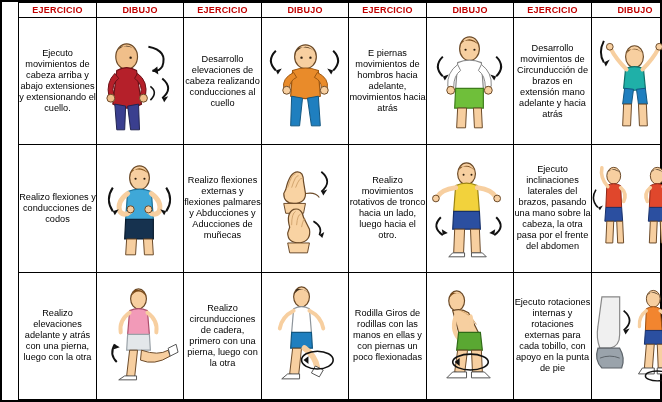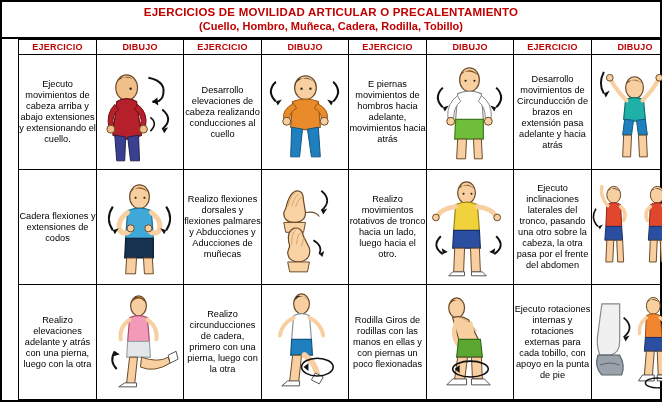--- a/index.html
+++ b/index.html
@@ -85,24 +85,20 @@
     overflow: hidden;
   }
   col.c-text { width: 78px; }
   col.c-draw { width: 87px; }
 </style>
 </head>
 <body>
 
 <div class="page">
 
-  <div class="title-bar">
-    <div class="title-line1">EJERCICIOS DE MOVILIDAD ARTICULAR O PRECALENTAMIENTO</div>
-    <div class="title-line2">(Cuello, Hombro, Muñeca, Cadera, Rodilla, Tobillo)</div>
-  </div>
 
   <table class="grid">
     <colgroup>
       <col class="c-text">
         <col class="c-draw">
       <col class="c-text">
         <col class="c-draw">
       <col class="c-text">
         <col class="c-draw">
       <col class="c-text">
@@ -186,21 +182,21 @@
               <path d="M31 82 L30 102 L39 102 L40 82 Z" fill="#f7cfa0" stroke="#6b4a28" stroke-width="1"></path>
               <path d="M47 82 L48 102 L56 102 L55 82 Z" fill="#f7cfa0" stroke="#6b4a28" stroke-width="1"></path>
               <path d="M16 30 Q6 40 16 50" fill="none" stroke="#111" stroke-width="2"></path>
               <path d="M16 50 l6 -2 l-4 6 z" fill="#111"></path>
               <path d="M70 30 Q80 40 70 50" fill="none" stroke="#111" stroke-width="2"></path>
               <path d="M70 50 l-6 -2 l4 6 z" fill="#111"></path>
             </svg>
           </div>
         </td>
 
-        <td class="text">Desarrollo movimientos de Circunducción de brazos en extensión pasa adelante y hacia atrás</td>
+        <td class="text">Desarrollo movimientos de Circunducción de brazos en extensión mano adelante y hacia atrás</td>
         <td class="draw">
           <div class="fig-wrap">
             <svg class="fig" viewBox="0 0 87 110" xmlns="http://www.w3.org/2000/svg">
               <ellipse cx="43" cy="30" rx="9" ry="11" fill="#f7cfa0" stroke="#6b4a28" stroke-width="1.2"></ellipse>
               <path d="M34 28 Q43 16 52 28 Q47 21 37 23 Z" fill="#6a4418"></path>
               <path d="M34 42 Q43 38 52 42 L54 62 Q43 66 32 62 Z" fill="#1fb0a8" stroke="#0d706b" stroke-width="1.2"></path>
               <path d="M35 43 Q24 32 19 22" fill="none" stroke="#f7cfa0" stroke-width="4" stroke-linecap="round"></path>
               <path d="M51 43 Q62 32 67 22" fill="none" stroke="#f7cfa0" stroke-width="4" stroke-linecap="round"></path>
               <circle cx="18" cy="20" r="3.4" fill="#f7cfa0" stroke="#6b4a28" stroke-width="1"></circle>
               <circle cx="68" cy="20" r="3.4" fill="#f7cfa0" stroke="#6b4a28" stroke-width="1"></circle>
@@ -211,21 +207,21 @@
               <path d="M12 14 Q6 26 12 36" fill="none" stroke="#111" stroke-width="2"></path>
               <path d="M12 36 l6 -3 l-4 7 z" fill="#111"></path>
               <path d="M75 14 Q81 26 75 36" fill="none" stroke="#111" stroke-width="2"></path>
               <path d="M75 36 l-6 -3 l4 7 z" fill="#111"></path>
             </svg>
           </div>
         </td>
       </tr>
 
       <tr>
-        <td class="text">Cadera flexiones y extensiones de codos</td>
+        <td class="text">Realizo flexiones y conducciones de codos</td>
         <td class="draw">
           <div class="fig-wrap">
             <svg class="fig" viewBox="0 0 87 110" xmlns="http://www.w3.org/2000/svg">
               <ellipse cx="43" cy="24" rx="10" ry="12" fill="#f7cfa0" stroke="#6b4a28" stroke-width="1.2"></ellipse>
               <path d="M33 21 Q43 8 53 21 Q47 14 36 16 Z" fill="#8a5a20"></path>
               <circle cx="39" cy="25" r="1.1" fill="#2b1d0e"></circle>
               <circle cx="48" cy="25" r="1.1" fill="#2b1d0e"></circle>
               <path d="M31 38 Q43 33 55 38 L57 66 Q43 71 29 66 Z" fill="#3fa8d8" stroke="#1d6f95" stroke-width="1.2"></path>
               <path d="M31 40 Q20 48 23 58 Q28 64 34 58" fill="none" stroke="#f7cfa0" stroke-width="5" stroke-linecap="round"></path>
               <path d="M55 40 Q66 48 63 58 Q58 64 52 58" fill="none" stroke="#f7cfa0" stroke-width="5" stroke-linecap="round"></path>
@@ -235,21 +231,21 @@
               <path d="M30 86 L29 102 L39 102 L40 86 Z" fill="#f7cfa0" stroke="#6b4a28" stroke-width="1"></path>
               <path d="M47 86 L48 102 L57 102 L56 86 Z" fill="#f7cfa0" stroke="#6b4a28" stroke-width="1"></path>
               <path d="M16 34 Q8 46 16 58" fill="none" stroke="#111" stroke-width="2"></path>
               <path d="M16 58 l6 -2 l-4 6 z" fill="#111"></path>
               <path d="M70 34 Q78 46 70 58" fill="none" stroke="#111" stroke-width="2"></path>
               <path d="M70 58 l-6 -2 l4 6 z" fill="#111"></path>
             </svg>
           </div>
         </td>
 
-        <td class="text">Realizo flexiones dorsales y flexiones palmares y Abducciones y Aducciones de muñecas</td>
+        <td class="text">Realizo flexiones externas y flexiones palmares y Abducciones y Aducciones de muñecas</td>
         <td class="draw">
           <div class="fig-wrap">
             <svg class="fig" viewBox="0 0 87 110" xmlns="http://www.w3.org/2000/svg">
               <g transform="translate(4,6)">
                 <path d="M20 30 Q24 12 32 12 Q38 12 38 22 L40 34 Q40 44 28 44 Q18 44 18 34 Z" fill="#f9d3a3" stroke="#6b4a28" stroke-width="1.2"></path>
                 <path d="M22 28 Q26 14 30 14" fill="none" stroke="#c99a62" stroke-width="0.8"></path>
                 <path d="M26 28 Q30 15 33 16" fill="none" stroke="#c99a62" stroke-width="0.8"></path>
                 <path d="M30 28 Q34 17 37 19" fill="none" stroke="#c99a62" stroke-width="0.8"></path>
                 <path d="M40 34 Q50 32 54 38" fill="none" stroke="#6b4a28" stroke-width="1.2"></path>
                 <path d="M18 44 L20 54 L38 54 L40 44 Z" fill="#f9d3a3" stroke="#6b4a28" stroke-width="1"></path>
@@ -288,21 +284,21 @@
               <path d="M26 100 L22 104 L38 104 L38 100 Z" fill="#fff" stroke="#555" stroke-width="1"></path>
               <path d="M45 100 L45 104 L60 104 L56 100 Z" fill="#fff" stroke="#555" stroke-width="1"></path>
               <path d="M14 64 Q4 74 16 82" fill="none" stroke="#111" stroke-width="2"></path>
               <path d="M16 82 l-1 -6 l6 4 z" fill="#111"></path>
               <path d="M70 64 Q80 74 68 82" fill="none" stroke="#111" stroke-width="2"></path>
               <path d="M68 82 l1 -6 l-6 4 z" fill="#111"></path>
             </svg>
           </div>
         </td>
 
-        <td class="text">Ejecuto inclinaciones laterales del tronco, pasando una otro sobre la cabeza, la otra pasa por el frente del abdomen</td>
+        <td class="text">Ejecuto inclinaciones laterales del brazos, pasando una mano sobre la cabeza, la otra pasa por el frente del abdomen</td>
         <td class="draw">
           <div class="fig-wrap">
             <svg class="fig" viewBox="0 0 87 110" xmlns="http://www.w3.org/2000/svg">
               <g transform="translate(-2,6)">
                 <ellipse cx="24" cy="16" rx="7" ry="8.5" fill="#f7cfa0" stroke="#6b4a28" stroke-width="1"></ellipse>
                 <path d="M17 14 Q24 5 31 14 Q27 9 20 10 Z" fill="#3b2b1a"></path>
                 <path d="M17 26 Q24 22 31 26 L32 48 Q24 51 16 48 Z" fill="#e0472c" stroke="#8f2414" stroke-width="1"></path>
                 <path d="M18 27 Q10 18 12 8" fill="none" stroke="#f7cfa0" stroke-width="3.6" stroke-linecap="round"></path>
                 <path d="M31 28 Q38 34 34 42" fill="none" stroke="#f7cfa0" stroke-width="3.6" stroke-linecap="round"></path>
                 <path d="M16 48 L15 62 L33 62 L32 48 Z" fill="#2b4fa0" stroke="#16306a" stroke-width="1"></path>

